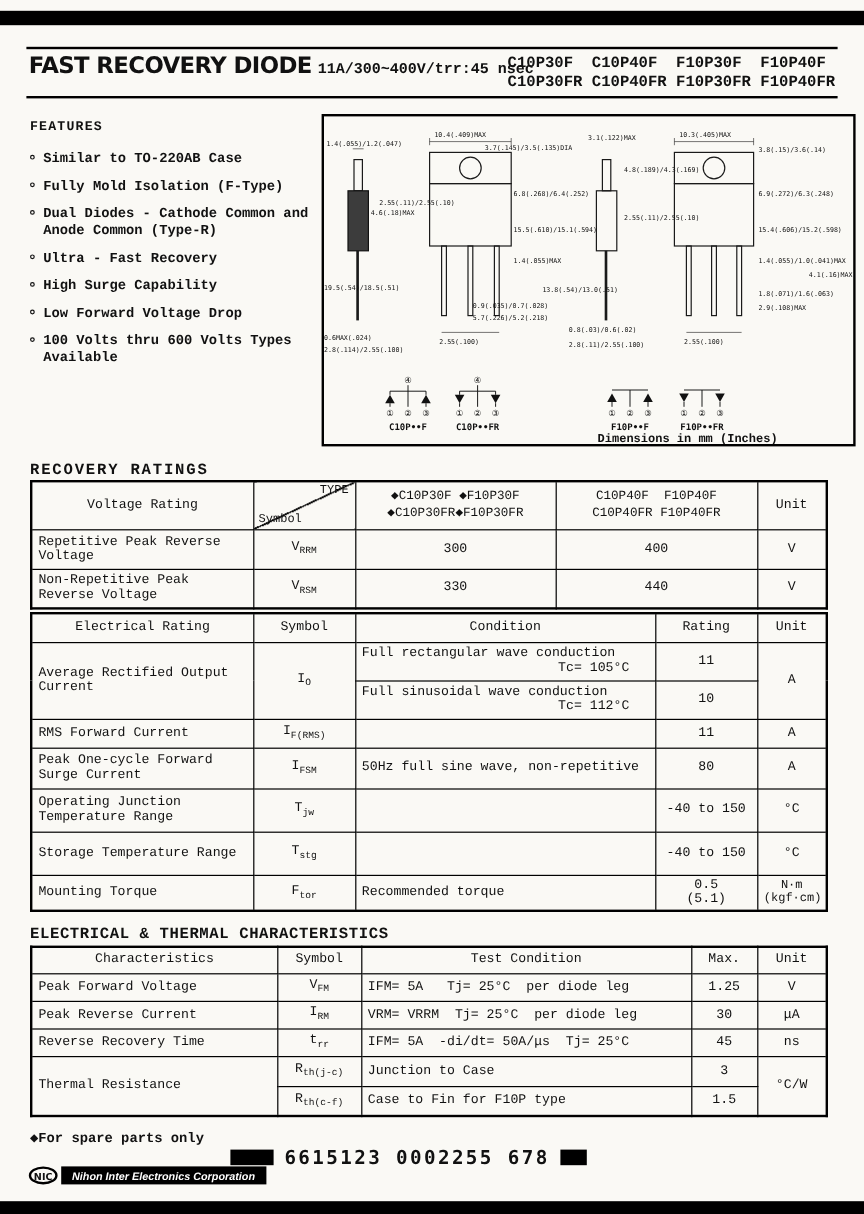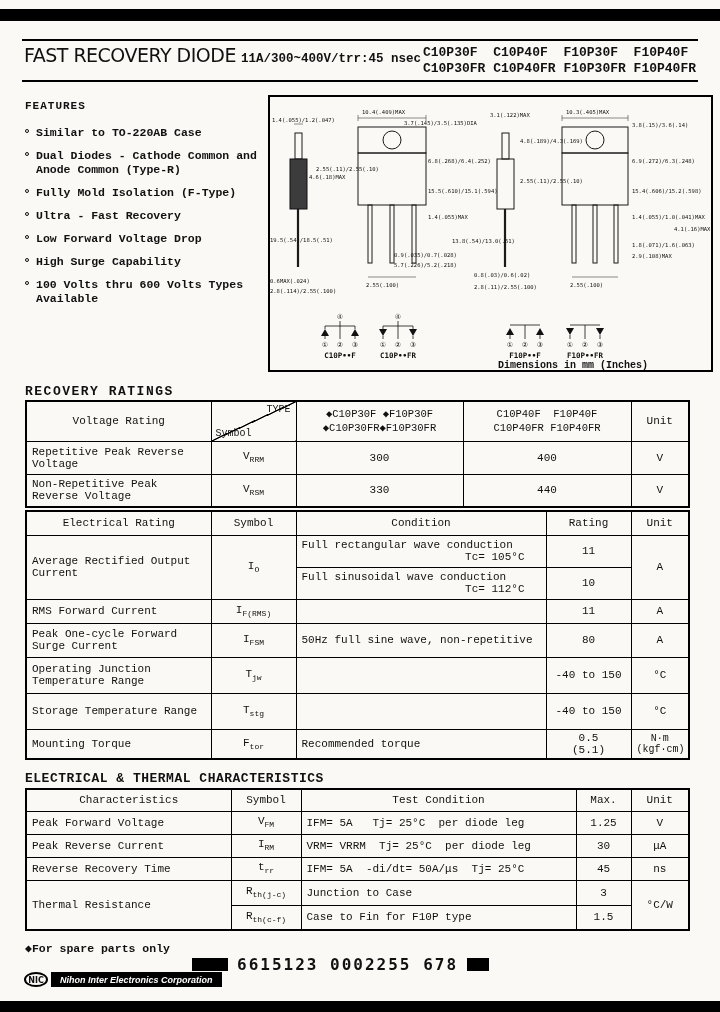--- a/index.html
+++ b/index.html
@@ -11,21 +11,21 @@
   }
   .bar { position:absolute; left:0; width:720px; background:#000; }
   .top-bar { top:9px; height:12px; }
   .bottom-bar { top:1001px; height:11px; }
 
   .rule { position:absolute; left:22px; width:676px; border-top:2px solid #000; }
   .rule-a { top:39px; }
   .rule-b { top:80px; }
 
   .doc-header { position:absolute; left:24px; top:44px; width:672px; height:34px; }
-  .doc-title { font-family:"DejaVu Sans","Liberation Sans",sans-serif; font-weight:400; font-size:19px; letter-spacing:-0.5px; }
+  .doc-title { font-family:"DejaVu Sans","Liberation Sans",sans-serif; font-weight:700; font-size:19px; letter-spacing:-0.5px; }
   .doc-subtitle { font-weight:bold; font-size:12.5px; margin-left:5px; }
   .parts { position:absolute; right:0; top:1px; font-weight:bold; font-size:13px; line-height:16px; text-align:left; }
   .parts div { white-space:pre; }
 
   .features { position:absolute; left:25px; top:100px; width:242px; }
   .features-heading { font-weight:bold; font-size:11px; letter-spacing:1px; margin-bottom:14px; }
   .features ul { list-style:none; }
   .features li { display:flex; font-size:11.5px; font-weight:bold; line-height:14px; margin-bottom:9px; }
   .feat-bullet { flex:none; width:4px; height:4px; border:1px solid #111; border-radius:50%; margin:3px 7px 0 0; }
 
@@ -107,37 +107,37 @@
 
   <section class="features">
     <div class="features-heading">FEATURES</div>
     <ul>
       <li>
           <span class="feat-bullet"></span>
           <span>Similar to TO-220AB Case</span>
         </li>
       <li>
           <span class="feat-bullet"></span>
+          <span>Fully Mold Isolation (F-Type)</span>
+        </li>
+      <li>
+          <span class="feat-bullet"></span>
           <span>Dual Diodes - Cathode Common and Anode Common (Type-R)</span>
         </li>
       <li>
           <span class="feat-bullet"></span>
-          <span>Fully Mold Isolation (F-Type)</span>
-        </li>
-      <li>
-          <span class="feat-bullet"></span>
           <span>Ultra - Fast Recovery</span>
         </li>
       <li>
           <span class="feat-bullet"></span>
+          <span>High Surge Capability</span>
+        </li>
+      <li>
+          <span class="feat-bullet"></span>
           <span>Low Forward Voltage Drop</span>
-        </li>
-      <li>
-          <span class="feat-bullet"></span>
-          <span>High Surge Capability</span>
         </li>
       <li>
           <span class="feat-bullet"></span>
           <span>100 Volts thru 600 Volts Types Available</span>
         </li>
     </ul>
   </section>
 
   <div class="draw-box">
     <svg width="441" height="273" viewBox="0 0 441 273">

